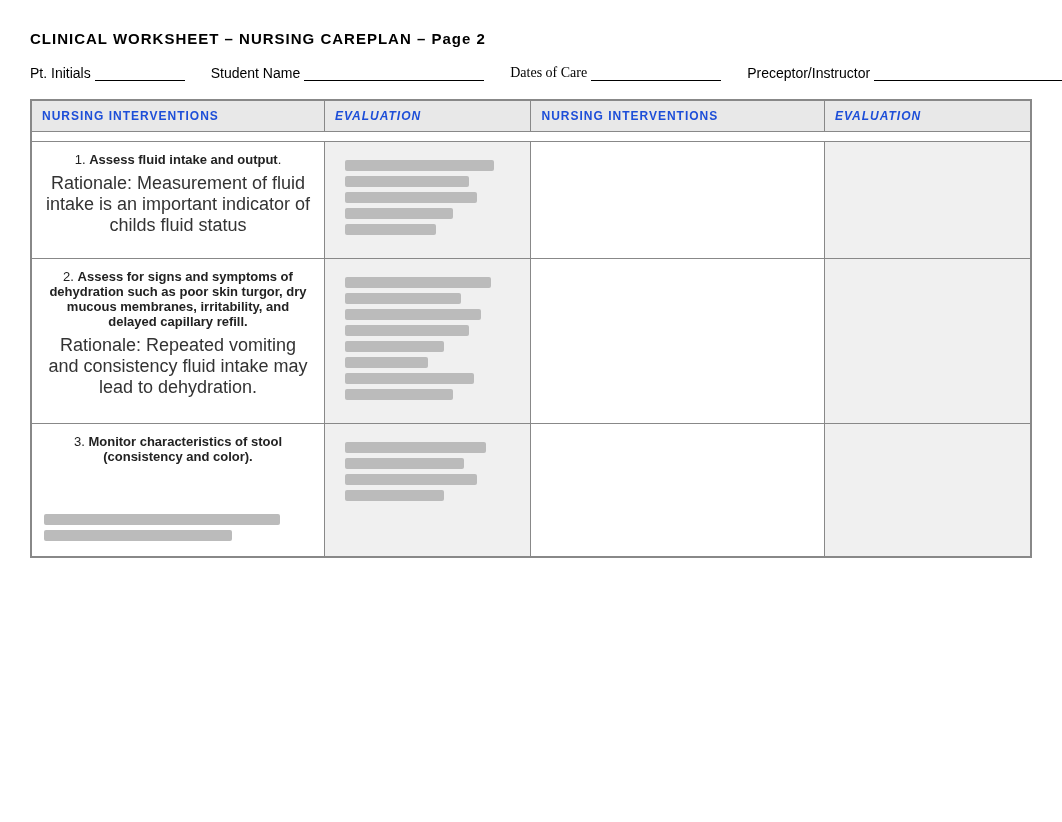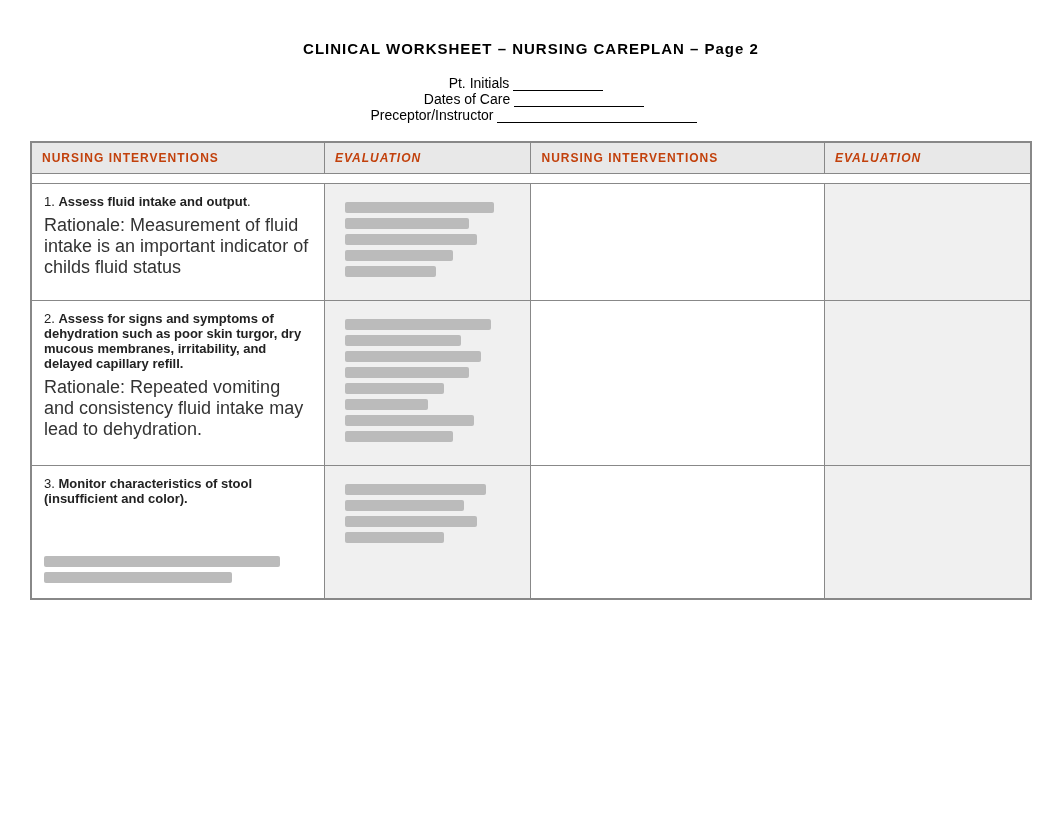--- a/index.html
+++ b/index.html
@@ -10,36 +10,35 @@
 
     body {
       font-family: Arial, sans-serif;
       background: #ffffff;
       width: 1062px;
       min-height: 822px;
       padding: 20px 30px;
     }
 
     .page-title {
-      text-align: center;
+      text-align: left;
       font-size: 15px;
       font-weight: bold;
       letter-spacing: 1px;
       margin-bottom: 18px;
-      margin-top: 20px;
+      margin-top: 10px;
     }
 
     .header-fields {
       display: flex;
       align-items: center;
       gap: 0;
       font-size: 14px;
       margin-bottom: 18px;
       flex-wrap: nowrap;
-      flex-direction: column;
     }
 
     .header-field {
       display: inline-flex;
       align-items: center;
       white-space: nowrap;
       margin-right: 10px;
     }
 
     .header-field label {
@@ -72,21 +71,21 @@
     }
 
     .main-table th {
       border: 1px solid #888;
       background: #e8e8e8;
       font-size: 12px;
       font-weight: bold;
       letter-spacing: 1px;
       padding: 8px 10px;
       text-align: left;
-      color: #c2410c;
+      color: #1d4ed8;
     }
 
     .main-table td {
       border: 1px solid #888;
       padding: 10px 12px;
       vertical-align: top;
       font-size: 13px;
       color: #222;
     }
 
@@ -129,33 +128,38 @@
       width: 190px;
       font-style: italic;
     }
 
     .intervention-section {
       margin-bottom: 12px;
     }
 
     .intervention-section:last-child {
       margin-bottom: 0;
+      text-align: center;
     }
   </style>
 </head>
 <body>
 
 <div class="page-title">CLINICAL WORKSHEET – NURSING CAREPLAN – Page 2</div>
 
 <div class="header-fields">
   <div class="header-field">
     <label>Pt. Initials</label>
     <span class="underline-field"></span>
   </div>
   <div class="header-field" style="margin-left: 16px;">
+    <label>Student Name</label>
+    <span class="underline-field underline-field-long"></span>
+  </div>
+  <div class="header-field" style="margin-left: 16px; font-family: Liberation Serif, serif;">
     <label>Dates of Care</label>
     <span class="underline-field underline-field-med"></span>
   </div>
   <div class="header-field" style="margin-left: 16px;">
     <label>Preceptor/Instructor</label>
     <span class="underline-field underline-field-xl"></span>
   </div>
 </div>
 
 <table class="main-table">
@@ -215,21 +219,21 @@
         </div>
       </td>
       <td class="col-intervention"></td>
       <td class="col-evaluation evaluation-cell"></td>
     </tr>
 
     <tr>
       <td class="col-intervention">
         <div class="intervention-section">
           <span class="intervention-num">3.</span>
-          <span class="intervention-bold">Monitor characteristics of stool (insufficient and color).</span>
+          <span class="intervention-bold">Monitor characteristics of stool (consistency and color).</span>
           <div style="margin-top: 50px;">
             <div class="blurred-block" style="width:88%; height:11px; background:#bbb;"></div>
             <div class="blurred-block" style="width:70%; height:11px; background:#bbb;"></div>
           </div>
         </div>
       </td>
       <td class="col-evaluation evaluation-cell">
         <div class="eval-blurred">
           <div class="blurred-block" style="width:85%; height:11px;"></div>
           <div class="blurred-block" style="width:72%; height:11px;"></div>

